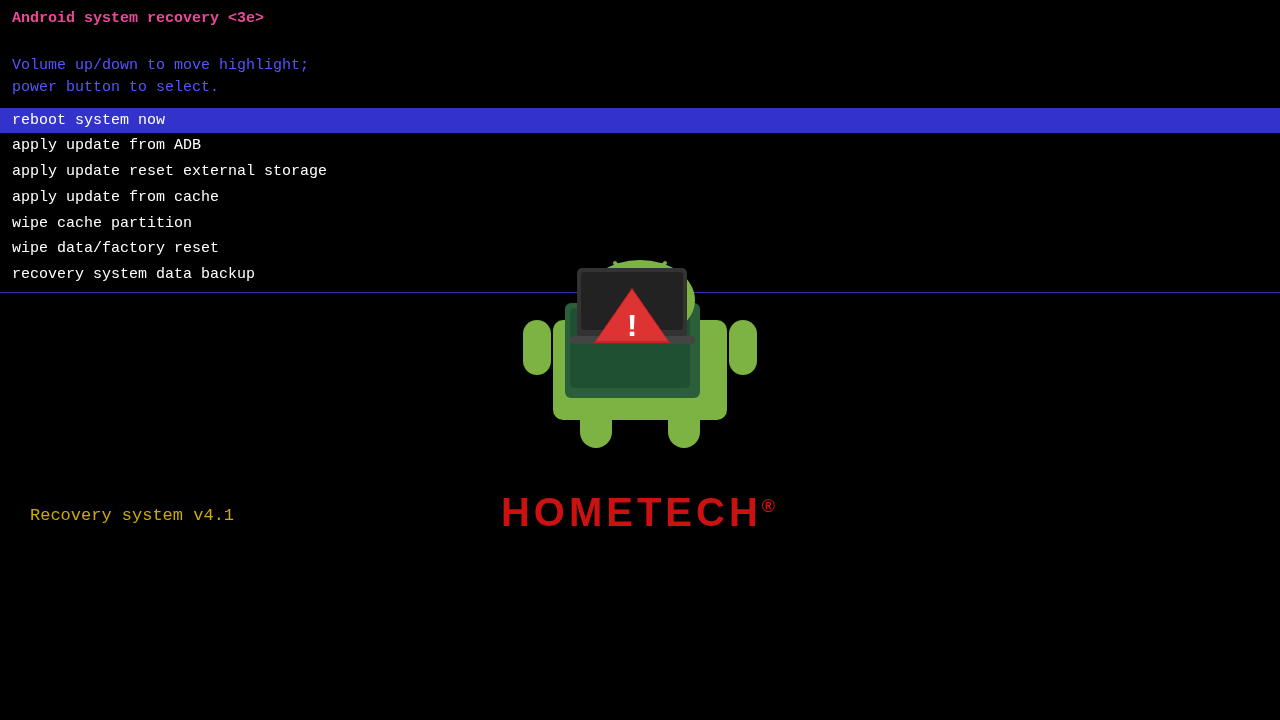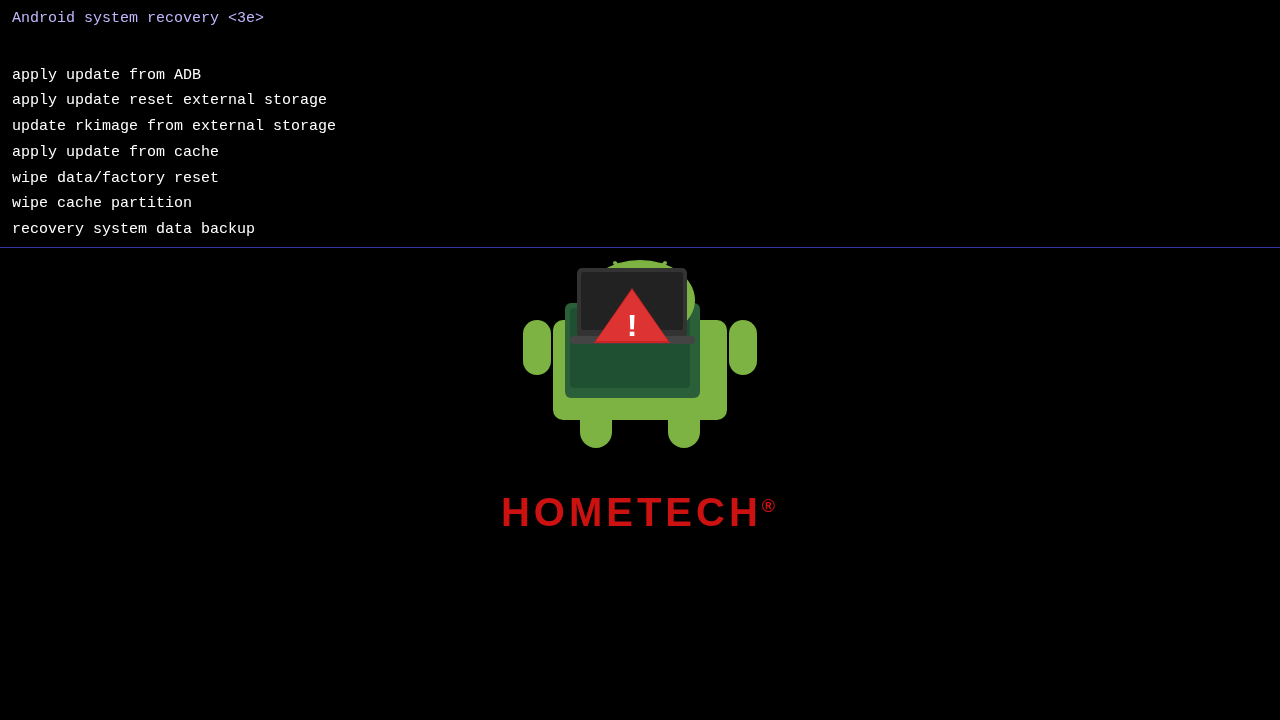--- a/index.html
+++ b/index.html
@@ -18,22 +18,23 @@
       color: #4444ff;
       position: relative;
     }
 
     .top-info {
       padding: 8px 12px 4px 12px;
       line-height: 1.5;
     }
 
     .title-line {
-      color: #c4b5fd;
+      color: #ec4899;
       font-size: 15px;
+      font-weight: bold;
     }
 
     .instruction-line {
       color: #5555ff;
       font-size: 15px;
     }
 
     .menu-section {
       margin-top: 4px;
     }
@@ -69,29 +70,31 @@
     }
   </style>
 </head>
 <body>
 
 <div>
 
   <div class="top-info">
     <div class="title-line">Android system recovery &lt;3e&gt;</div>
     <br>
+    <div class="instruction-line">Volume up/down to move highlight;</div>
+    <div class="instruction-line">power button to select.</div>
   </div>
 
   <div class="menu-section">
+    <div class="menu-item selected">reboot system now</div>
     <div class="menu-item">apply update from ADB</div>
     <div class="menu-item">apply update reset external storage</div>
-    <div class="menu-item">update rkimage from external storage</div>
     <div class="menu-item">apply update from cache</div>
+    <div class="menu-item">wipe cache partition</div>
     <div class="menu-item">wipe data/factory reset</div>
-    <div class="menu-item">wipe cache partition</div>
     <div class="menu-item">recovery system data backup</div>
   </div>
 
   <hr class="divider">
 
   <div style="position: absolute; left: 50%; transform: translateX(-50%); top: 248px;">
     <svg width="290" height="210" viewBox="0 0 290 210" xmlns="http://www.w3.org/2000/svg">
 
       <rect x="85" y="155" width="32" height="45" rx="16" fill="#7cb342"></rect>
       <rect x="173" y="155" width="32" height="45" rx="16" fill="#7cb342"></rect>
@@ -119,18 +122,19 @@
       <rect x="86" y="24" width="102" height="58" rx="3" fill="#222222"></rect>
 
       <rect x="75" y="88" width="125" height="8" rx="4" fill="#444444"></rect>
 
       <polygon points="137,40 175,95 99,95" fill="#cc2222"></polygon>
       <polygon points="137,42 173,93 101,93" fill="#dd3333"></polygon>
       <text x="137" y="88" text-anchor="middle" font-size="32" font-weight="bold" fill="#ffffff">!</text>
     </svg>
   </div>
 
+  <div class="recovery-label" style="position: absolute; bottom: 195px; left: 30px;">Recovery system v4.1</div>
 
   <div style="position: absolute; bottom: 185px; left: 50%; transform: translateX(-50%); font-family: Arial Black, Arial, sans-serif; font-size: 40px; font-weight: 900; color: #cc1111; letter-spacing: 4px; margin-top: 8px;">
     <span>HOMETECH</span><span style="font-size: 18px; vertical-align: super;">®</span>
   </div>
 
 </div>
 
 </body></html>

